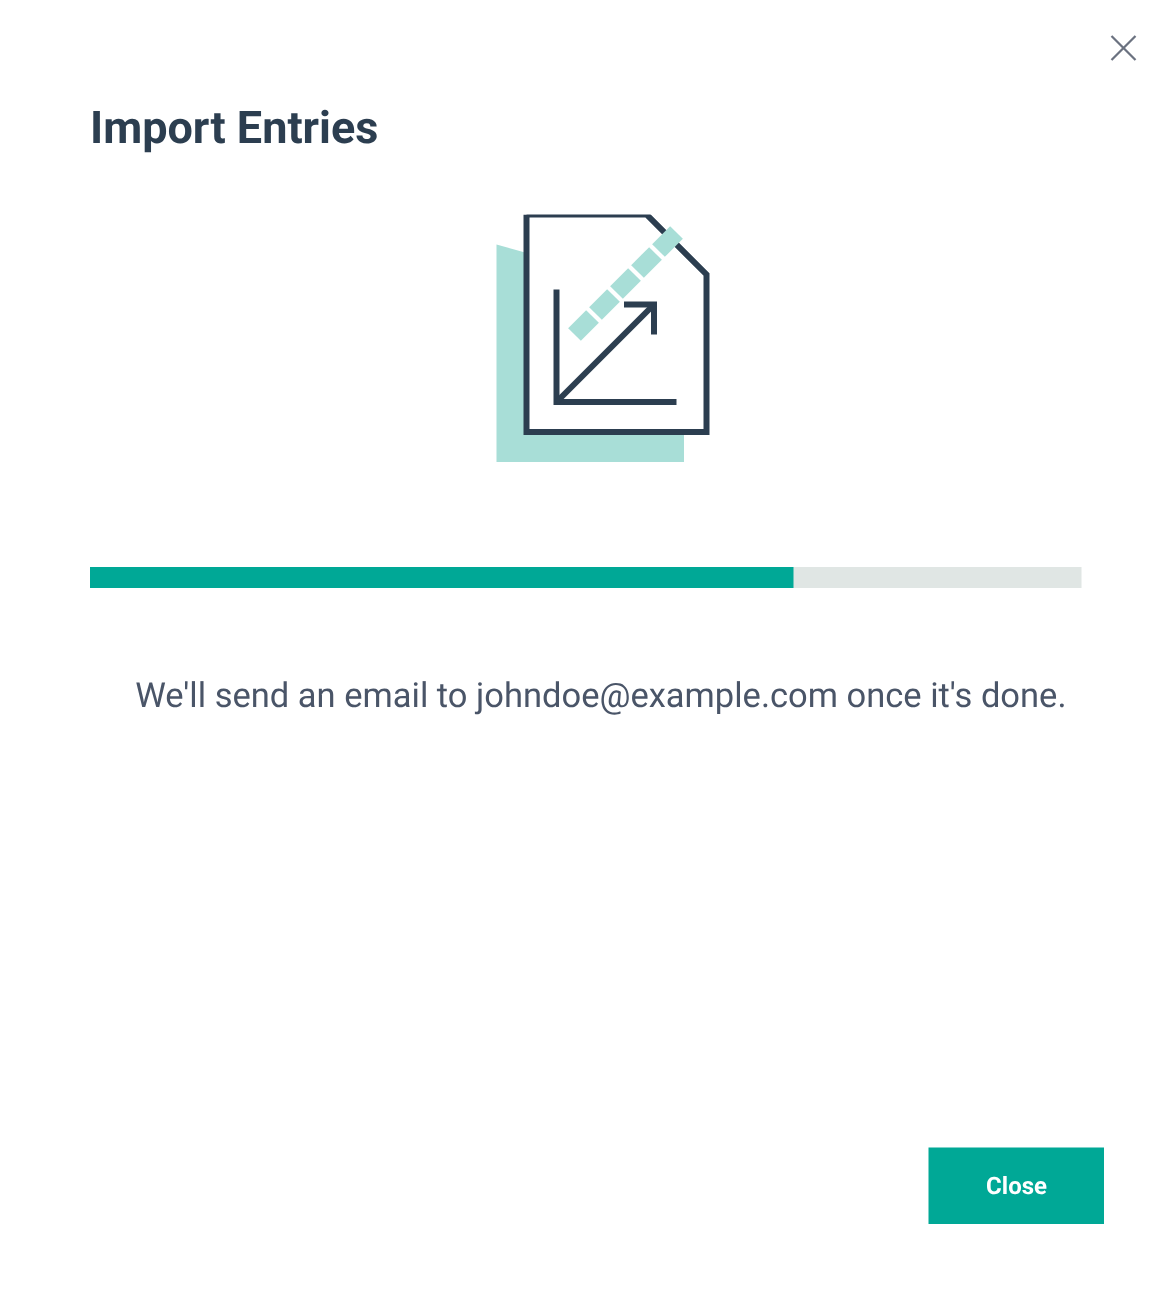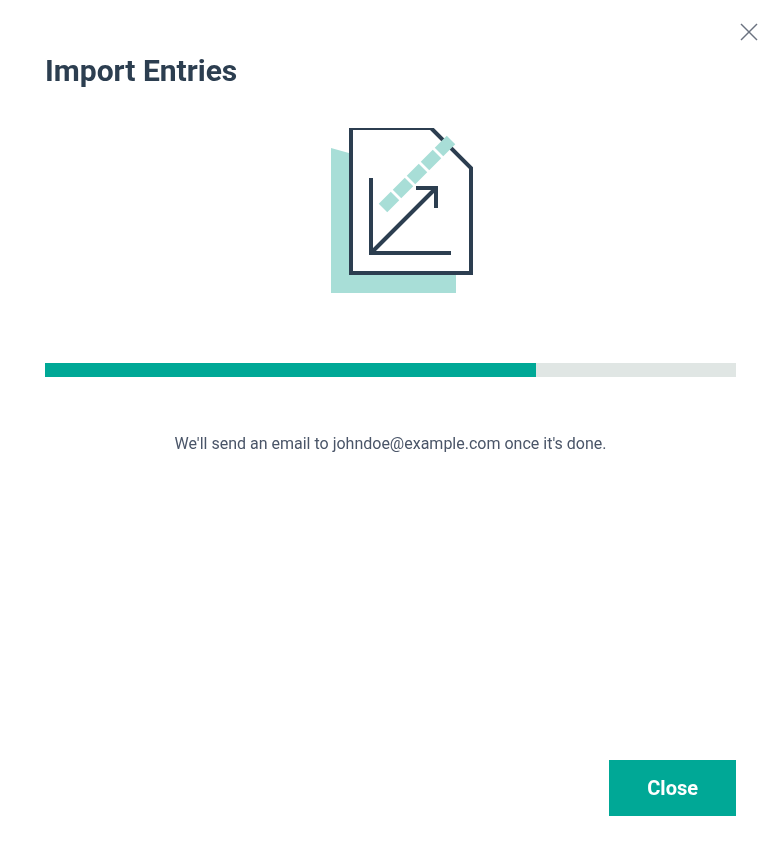--- a/index.html
+++ b/index.html
@@ -11,21 +11,21 @@
       font-family: -apple-system, BlinkMacSystemFont, "Segoe UI", Roboto, Helvetica, Arial, sans-serif;
       background: #ffffff;
       width: 781px;
       height: 861px;
       position: relative;
     }
     .modal {
       width: 100%;
       height: 100%;
       position: relative;
-      padding: 45px;
+      padding: 60px;
     }
     .close-icon {
       position: absolute;
       top: 22px;
       right: 22px;
       width: 20px;
       height: 20px;
       cursor: pointer;
       color: #6b7280;
     }
@@ -56,34 +56,34 @@
       height: 14px;
       background: #E0E6E4;
       position: relative;
       margin-bottom: 55px;
     }
     .progress-fill {
       height: 100%;
       background: #00A896;
     }
     .message {
-      text-align: center;
-      font-size: 16px;
+      text-align: right;
+      font-size: 23px;
       line-height: 1.5;
       color: #4A5568;
       padding: 0 10px;
     }
     .close-button {
       position: absolute;
       bottom: 45px;
       right: 45px;
       background: #00A896;
       color: #ffffff;
       border: none;
-      font-size: 20px;
+      font-size: 16px;
       font-weight: 700;
       padding: 16px 38px;
       cursor: pointer;
       font-family: inherit;
     }
   </style>
 </head>
 <body>
 
 <div class="modal">

